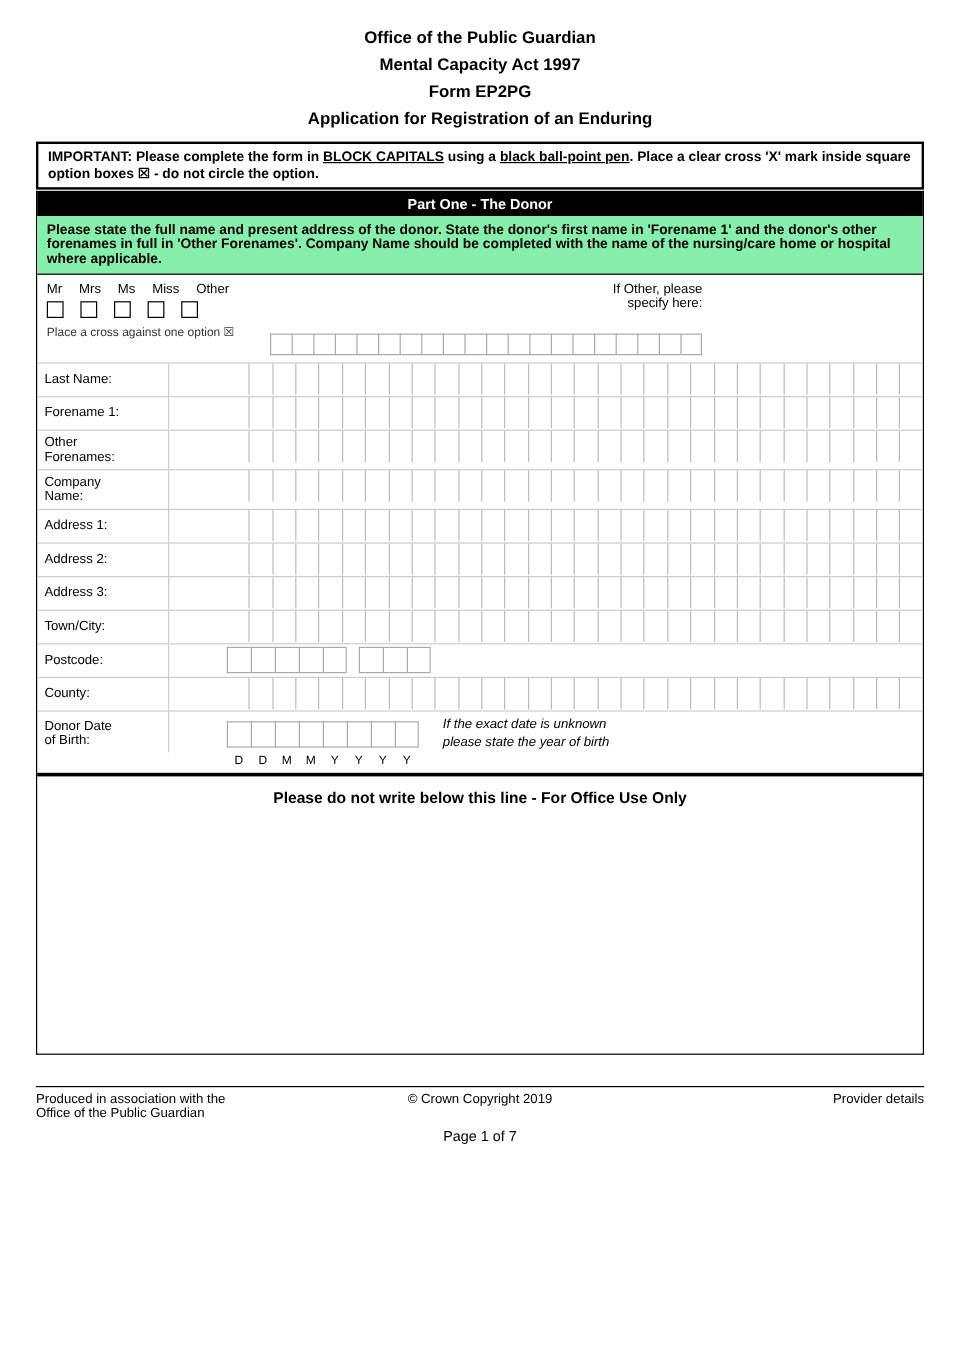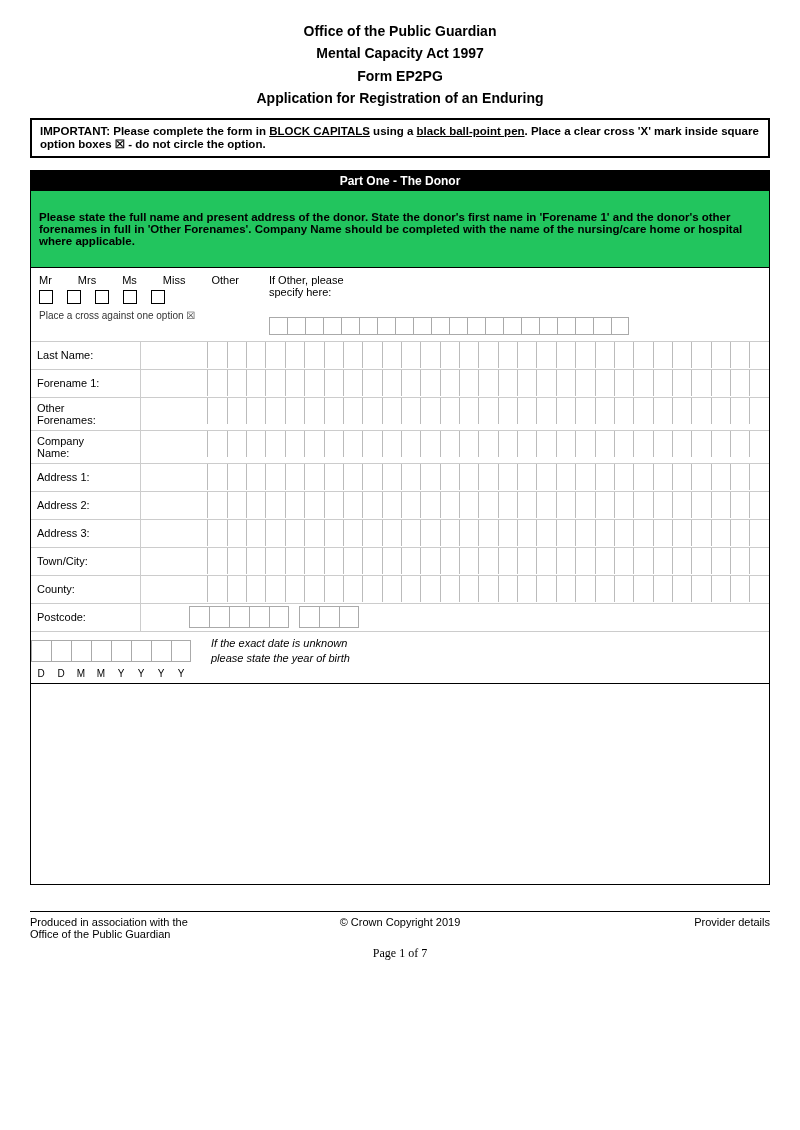--- a/index.html
+++ b/index.html
@@ -36,22 +36,22 @@
     .part-header {
       background: #000;
       color: #fff;
       text-align: center;
       font-weight: bold;
       font-size: 12px;
       padding: 3px 0;
       margin: 0;
     }
     .part-description {
-      background: #22c55e;
-      padding: 20px 8px;
+      background: #86efac;
+      padding: 6px 8px;
       font-size: 11.5px;
       font-weight: bold;
       border-bottom: 1px solid #000;
     }
     .title-row {
       display: flex;
       align-items: flex-start;
       padding: 6px 8px;
       border-bottom: 1px solid #ccc;
     }
@@ -115,26 +115,25 @@
       align-items: flex-start;
       font-size: 11px;
     }
     .footer-left { flex: 1; }
     .footer-center { text-align: center; flex: 1; font-size: 11px; }
     .footer-right { text-align: right; flex: 1; font-size: 11px; }
     .page-num {
       text-align: center;
       font-size: 12px;
       margin-top: 6px;
-      font-family: Liberation Serif, serif;
     }
     
     .part-block {
       border: 1px solid #000;
-      margin-top: 12px;
+      margin-top: 1px;
     }
     
     .entry-grid {
       display: flex;
       flex: 1;
       height: 26px;
     }
     .entry-cell {
       flex: 1;
       border-right: 1px solid #bbb;
@@ -164,37 +163,37 @@
   <div class="part-block">
 
     <div class="part-header">
       <span>Part One - The Donor</span>
     </div>
 
     <div class="part-description">Please state the full name and present address of the donor.  State the donor's first name in 'Forename 1' and the donor's other forenames in full in 'Other Forenames'. Company Name should be completed with the name of the nursing/care home or hospital where applicable.</div>
 
     <div class="title-row">
       <div style="display:flex; flex-direction:column; gap:4px;">
-        <div style="display:flex; gap:26px; align-items:flex-end;">
+        <div style="display:flex; gap:14px; align-items:flex-end;">
           <span style="font-size:11px;">Mr</span>
           <span style="font-size:11px;">Mrs</span>
           <span style="font-size:11px;">Ms</span>
           <span style="font-size:11px;">Miss</span>
           <span style="font-size:11px;">Other</span>
         </div>
         <div style="display:flex; gap:14px; align-items:center;">
           <div class="checkbox-sq"></div>
           <div class="checkbox-sq"></div>
           <div class="checkbox-sq"></div>
           <div class="checkbox-sq"></div>
           <div class="checkbox-sq"></div>
         </div>
         <div class="cross-note">Place a cross against one option ☒</div>
       </div>
-      <div style="margin-left:30px; display:flex; flex-direction:column; gap:19px; justify-content:center;">
+      <div style="margin-left:30px; display:flex; flex-direction:column; gap:19px; justify-content:center;text-align:right;">
         <div style="font-size:11px;">If Other, please<br>specify here:</div>
         <div style="display:flex;">
 
           <div style="display:flex;">
             <div class="small-cell"></div>
             <div class="small-cell"></div>
             <div class="small-cell"></div>
             <div class="small-cell"></div>
             <div class="small-cell"></div>
             <div class="small-cell"></div>
@@ -465,56 +464,20 @@
           <div class="entry-cell"></div>
           <div class="entry-cell"></div>
           <div class="entry-cell"></div>
           <div class="entry-cell"></div>
           <div class="entry-cell" style="border-right:none;"></div>
       </div>
     </div>
 
     <div class="form-row">
       <div class="row-label">Town/City:</div>
-      <div class="entry-grid" style="display:flex;flex:1;height:26px;">
-        <div class="entry-cell"></div>
-          <div class="entry-cell"></div>
-          <div class="entry-cell"></div>
-          <div class="entry-cell"></div>
-          <div class="entry-cell"></div>
-          <div class="entry-cell"></div>
-          <div class="entry-cell"></div>
-          <div class="entry-cell"></div>
-          <div class="entry-cell"></div>
-          <div class="entry-cell"></div>
-          <div class="entry-cell"></div>
-          <div class="entry-cell"></div>
-          <div class="entry-cell"></div>
-          <div class="entry-cell"></div>
-          <div class="entry-cell"></div>
-          <div class="entry-cell"></div>
-          <div class="entry-cell"></div>
-          <div class="entry-cell"></div>
-          <div class="entry-cell"></div>
-          <div class="entry-cell"></div>
-          <div class="entry-cell"></div>
-          <div class="entry-cell"></div>
-          <div class="entry-cell"></div>
-          <div class="entry-cell"></div>
-          <div class="entry-cell"></div>
-          <div class="entry-cell"></div>
-          <div class="entry-cell"></div>
-          <div class="entry-cell"></div>
-          <div class="entry-cell"></div>
-          <div class="entry-cell" style="border-right:none;"></div>
-      </div>
-    </div>
-
-    <div class="form-row">
-      <div class="row-label">County:</div>
       <div class="entry-grid" style="display:flex;flex:1;height:26px;">
         <div class="entry-cell"></div>
           <div class="entry-cell"></div>
           <div class="entry-cell"></div>
           <div class="entry-cell"></div>
           <div class="entry-cell"></div>
           <div class="entry-cell"></div>
           <div class="entry-cell"></div>
           <div class="entry-cell"></div>
           <div class="entry-cell"></div>
@@ -552,21 +515,58 @@
           <div style="width:20px;height:22px;border:1px solid #aaa;border-right:none;"></div>
           <div style="width:20px;height:22px;border:1px solid #aaa;"></div>
           <div style="width:10px;"></div>
           <div style="width:20px;height:22px;border:1px solid #aaa;border-right:none;"></div>
           <div style="width:20px;height:22px;border:1px solid #aaa;border-right:none;"></div>
           <div style="width:20px;height:22px;border:1px solid #aaa;"></div>
         </div>
       </div>
     </div>
 
+    <div class="form-row">
+      <div class="row-label">County:</div>
+      <div class="entry-grid" style="display:flex;flex:1;height:26px;">
+        <div class="entry-cell"></div>
+          <div class="entry-cell"></div>
+          <div class="entry-cell"></div>
+          <div class="entry-cell"></div>
+          <div class="entry-cell"></div>
+          <div class="entry-cell"></div>
+          <div class="entry-cell"></div>
+          <div class="entry-cell"></div>
+          <div class="entry-cell"></div>
+          <div class="entry-cell"></div>
+          <div class="entry-cell"></div>
+          <div class="entry-cell"></div>
+          <div class="entry-cell"></div>
+          <div class="entry-cell"></div>
+          <div class="entry-cell"></div>
+          <div class="entry-cell"></div>
+          <div class="entry-cell"></div>
+          <div class="entry-cell"></div>
+          <div class="entry-cell"></div>
+          <div class="entry-cell"></div>
+          <div class="entry-cell"></div>
+          <div class="entry-cell"></div>
+          <div class="entry-cell"></div>
+          <div class="entry-cell"></div>
+          <div class="entry-cell"></div>
+          <div class="entry-cell"></div>
+          <div class="entry-cell"></div>
+          <div class="entry-cell"></div>
+          <div class="entry-cell"></div>
+          <div class="entry-cell" style="border-right:none;"></div>
+      </div>
+    </div>
+
     <div class="form-row" style="min-height:46px;align-items:flex-start;">
+      <div class="row-label" style="padding-top:6px;">Donor Date<br>of Birth:</div>
       <div style="display:flex;flex-direction:column;padding:4px 0;">
         <div style="display:flex;align-items:center;justify-content:flex-end;">
           <div style="display:flex;">
             <div style="width:20px;height:22px;border:1px solid #aaa;border-right:none;"></div>
             <div style="width:20px;height:22px;border:1px solid #aaa;border-right:none;"></div>
             <div style="width:20px;height:22px;border:1px solid #aaa;border-right:none;"></div>
             <div style="width:20px;height:22px;border:1px solid #aaa;border-right:none;"></div>
             <div style="width:20px;height:22px;border:1px solid #aaa;border-right:none;"></div>
             <div style="width:20px;height:22px;border:1px solid #aaa;border-right:none;"></div>
             <div style="width:20px;height:22px;border:1px solid #aaa;border-right:none;"></div>
@@ -586,20 +586,23 @@
           <div style="width:20px;text-align:center;font-size:10px;">Y</div>
           <div style="width:20px;text-align:center;font-size:10px;">Y</div>
           <div style="width:20px;text-align:center;font-size:10px;">Y</div>
         </div>
       </div>
     </div>
 
   </div>
 
   <div style="border:1px solid #000;border-top:none;">
+    <div class="office-only-line">
+      <span>Please do not write below this line - For Office Use Only</span>
+    </div>
     <div style="height:200px;"></div>
   </div>
 
   <div class="footer-section">
     <div class="footer-left">
       <div>Produced in association with the</div>
       <div>Office of the Public Guardian</div>
     </div>
     <div class="footer-center">© Crown Copyright 2019</div>
     <div class="footer-right">Provider details</div>

